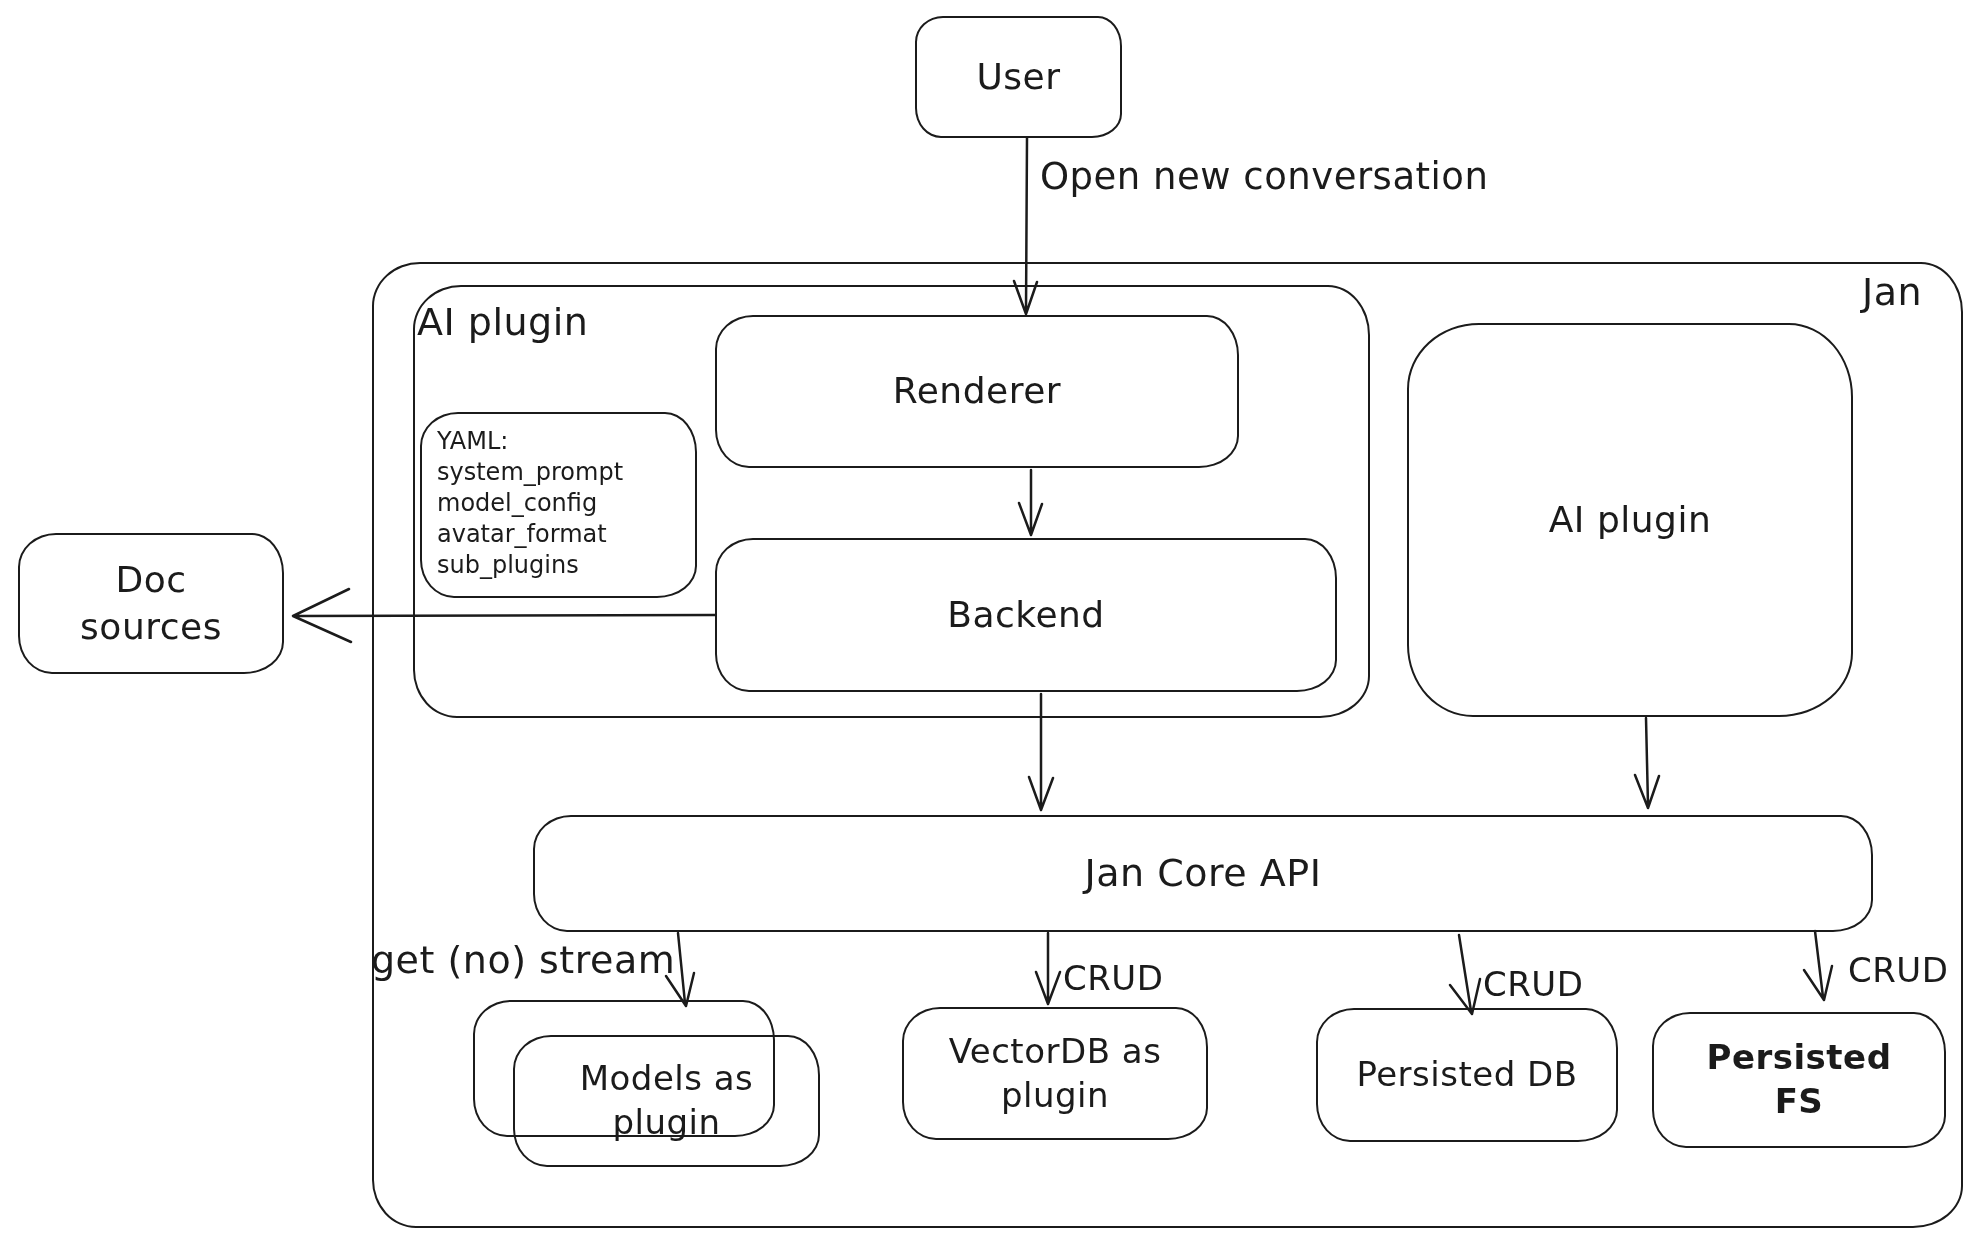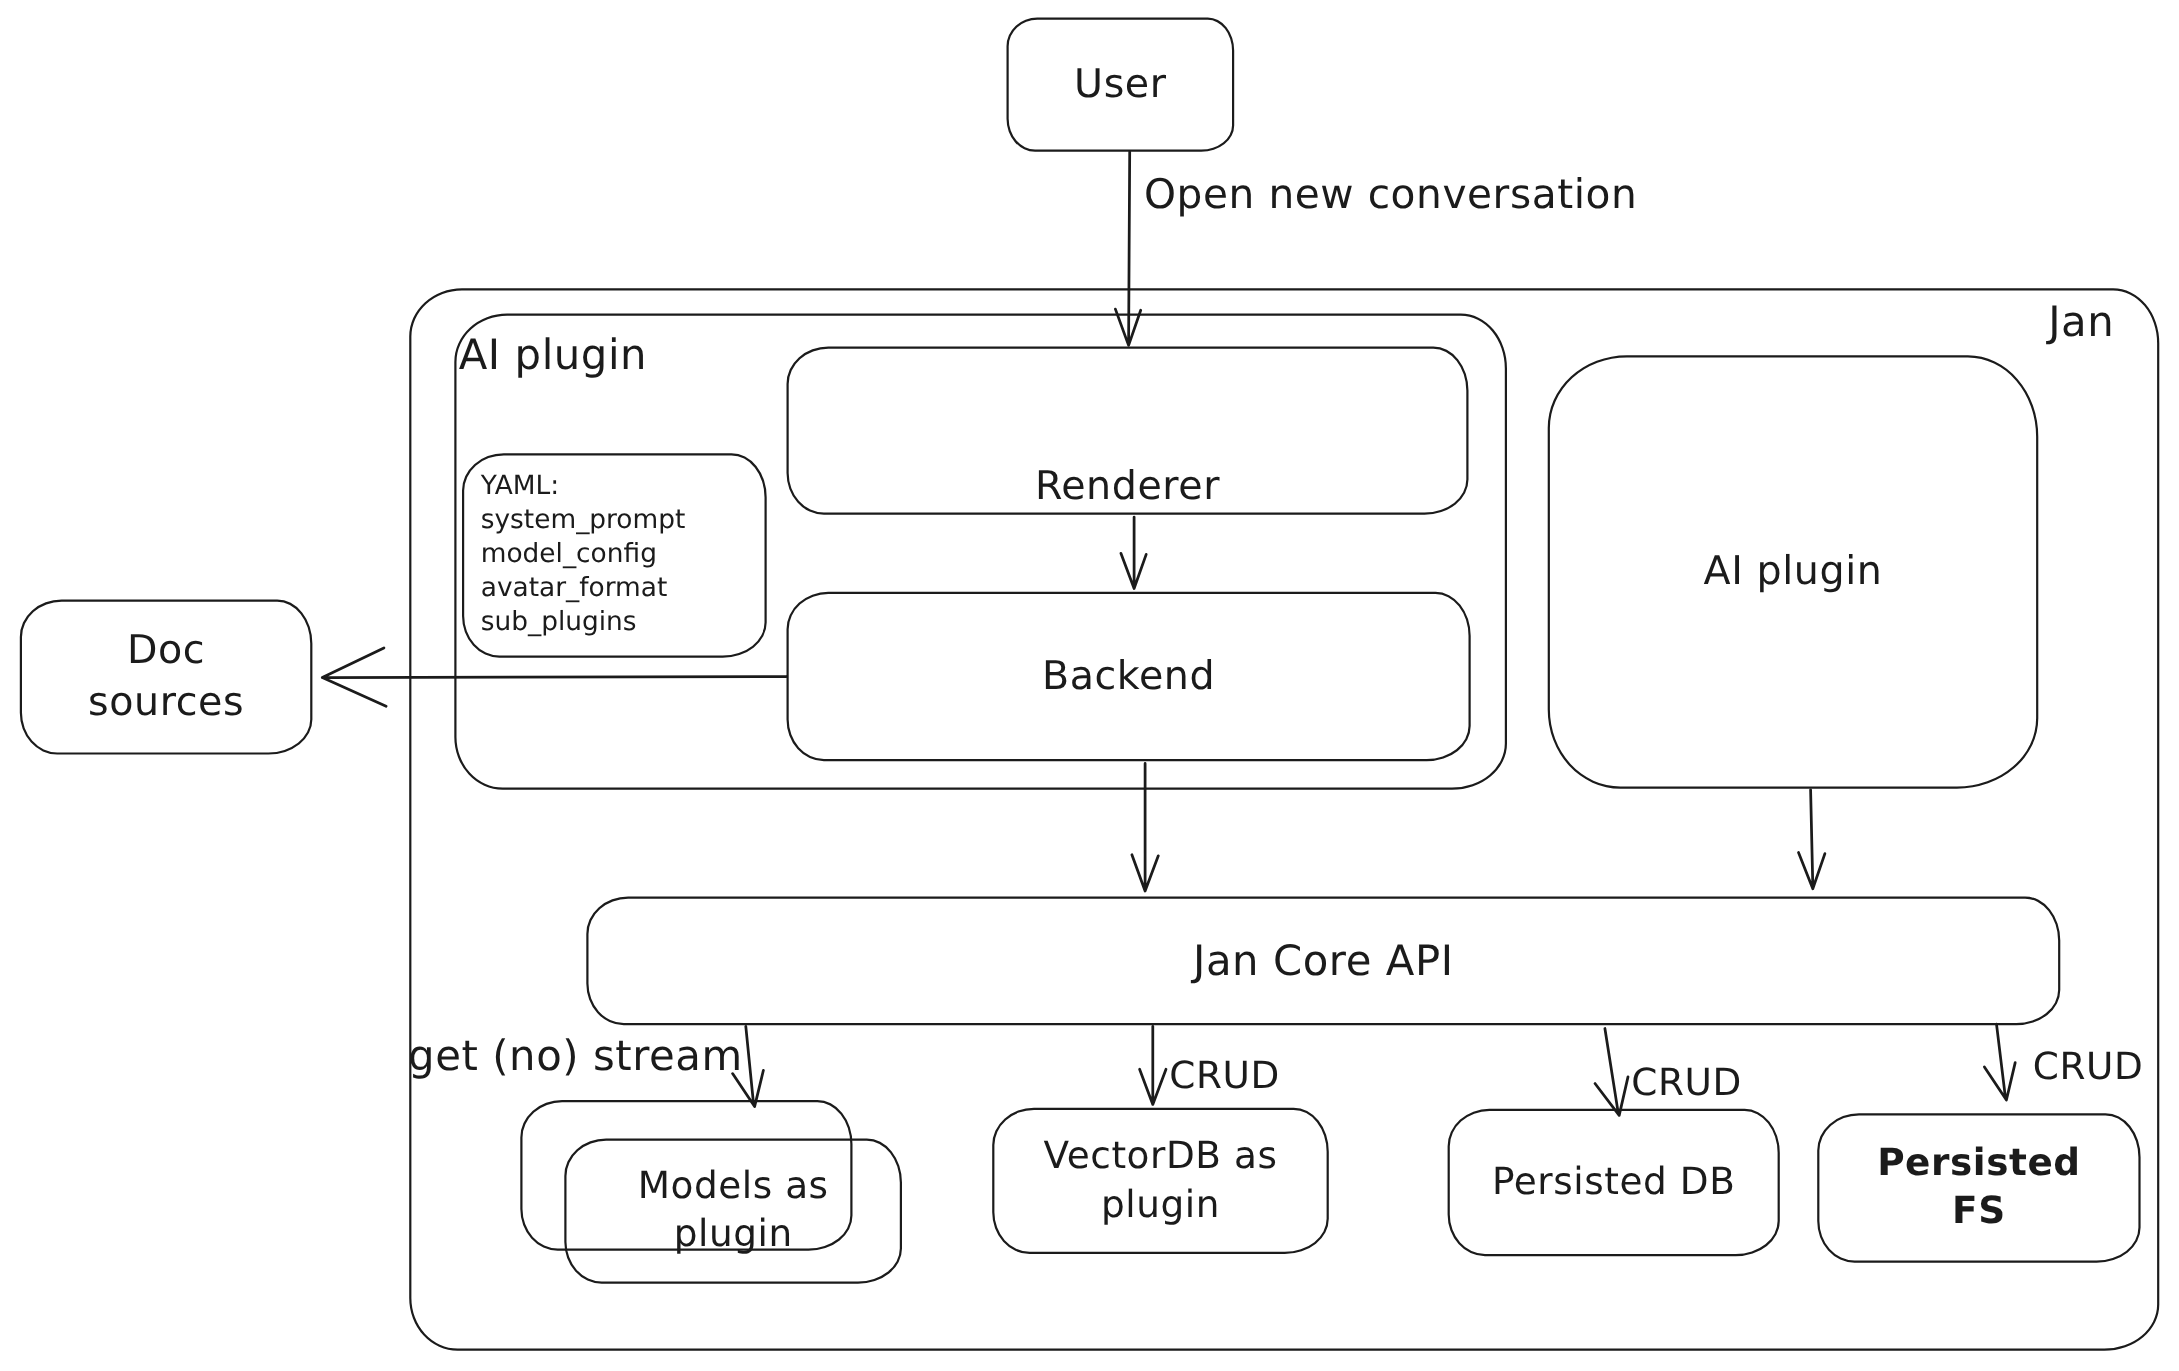--- a/index.html
+++ b/index.html
@@ -61,33 +61,33 @@
       <div>model_config</div>
       <div>avatar_format</div>
       <div>sub_plugins</div>
     </div>
   </div>
 
   <div class="box r-sm" style="left:915px;top:16px;width:207px;height:122px;">
     <span class="box-label">User</span>
   </div>
 
-  <div class="box r-md" style="left:715px;top:315px;width:620px;height:153px;align-items:flex-end;">
+  <div class="box r-md" style="left:715px;top:315px;width:524px;height:153px;">
     <span class="box-label">Renderer</span>
   </div>
 
   <div class="box r-md" style="left:715px;top:538px;width:622px;height:154px;">
     <span class="box-label">Backend</span>
   </div>
 
   <div class="box r-xl" style="left:1407px;top:323px;width:446px;height:394px;">
     <span class="box-label">AI plugin</span>
   </div>
 
-  <div class="box r-md" style="left:18px;top:545px;width:266px;height:141px;">
+  <div class="box r-md" style="left:18px;top:533px;width:266px;height:141px;">
     <span class="box-label">Doc sources</span>
   </div>
 
   <div class="box r-md" style="left:533px;top:815px;width:1340px;height:117px;">
     <span class="box-label" style="font-size:38px;">Jan Core API</span>
   </div>
 
   <div class="box r-md" style="left:473px;top:1000px;width:302px;height:137px;"></div>
   <div class="box r-md" style="left:513px;top:1035px;width:307px;height:132px;">
     <span class="box-label" style="font-size:34px;padding:0 20px;">Models as plugin</span>

